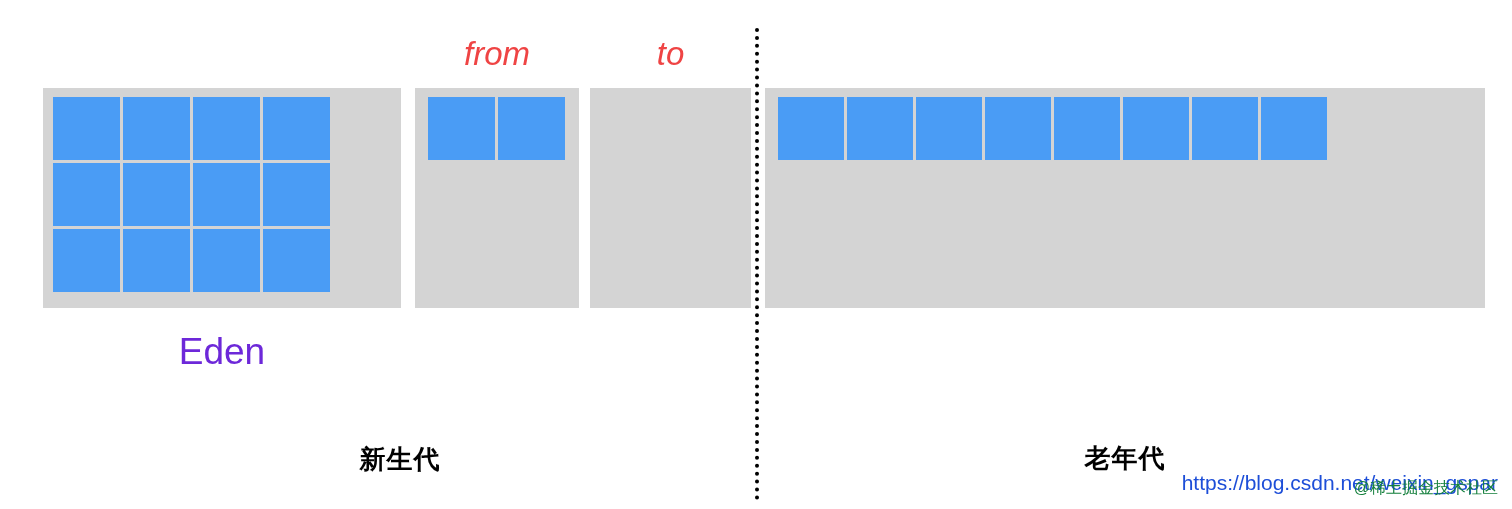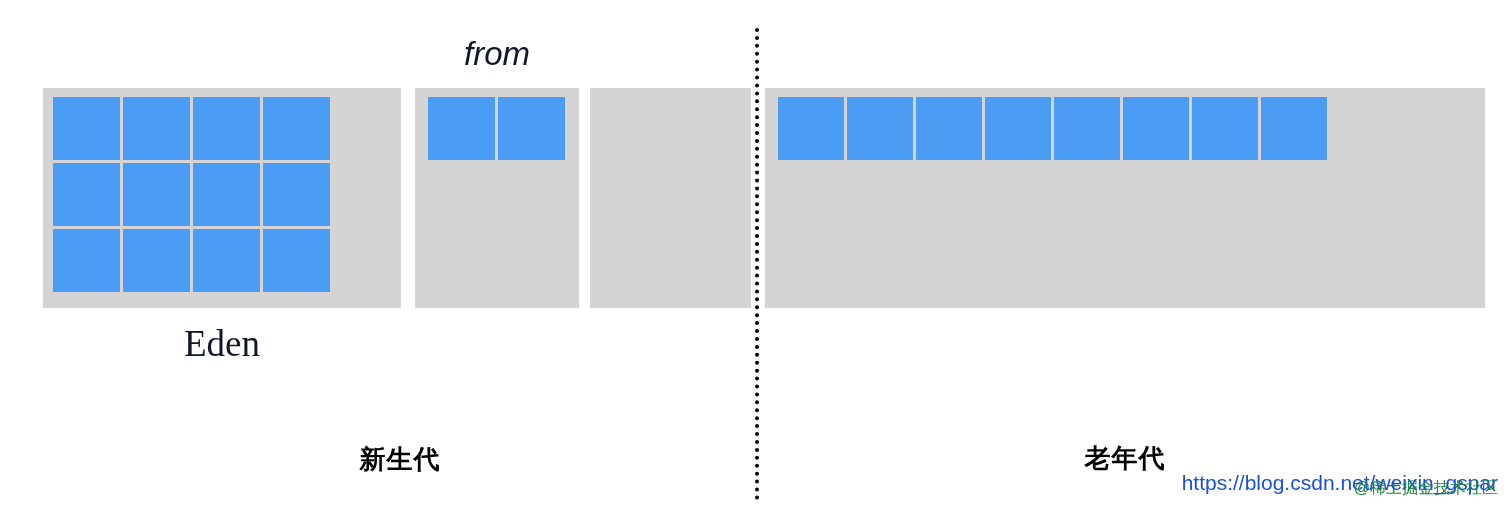--- a/index.html
+++ b/index.html
@@ -52,36 +52,35 @@
   #panel-tenured .cell-grid { left: 13px; }
 
   
   .space-caption {
     position: absolute;
     top: 32px;
     font-style: italic;
     font-size: 33px;
     line-height: 44px;
     text-align: center;
-    color: #0f172a;
+    color: #ef4444;
     white-space: nowrap;
   }
   #caption-from { left: 415px; width: 164px; }
   #caption-to   { left: 590px; width: 161px; }
 
   
   .region-label {
     position: absolute;
-    top: 320px;
+    top: 328px;
     font-size: 37px;
     line-height: 48px;
     text-align: center;
-    color: #0f172a;
+    color: #6d28d9;
     white-space: nowrap;
-    font-family: Liberation Serif, serif;
   }
   #label-eden      { left: 43px;  width: 358px; }
   #label-survivors { left: 415px; width: 336px; }
   #label-tenured   { left: 765px; width: 720px; }
 
   
   .generation-label {
     position: absolute;
     top: 432px;
     font-size: 26px;
@@ -127,20 +126,21 @@
     color: #15803d;
     white-space: nowrap;
   }
 </style>
 </head>
 <body>
 
 <div id="canvas">
 
   <div class="space-caption" id="caption-from">from</div>
+  <div class="space-caption" id="caption-to">to</div>
 
   <div class="region-panel" id="panel-eden">
     <div class="cell-grid">
       <div class="obj-cell"></div>
       <div class="obj-cell"></div>
       <div class="obj-cell"></div>
       <div class="obj-cell"></div>
       <div class="obj-cell"></div>
       <div class="obj-cell"></div>
       <div class="obj-cell"></div>

